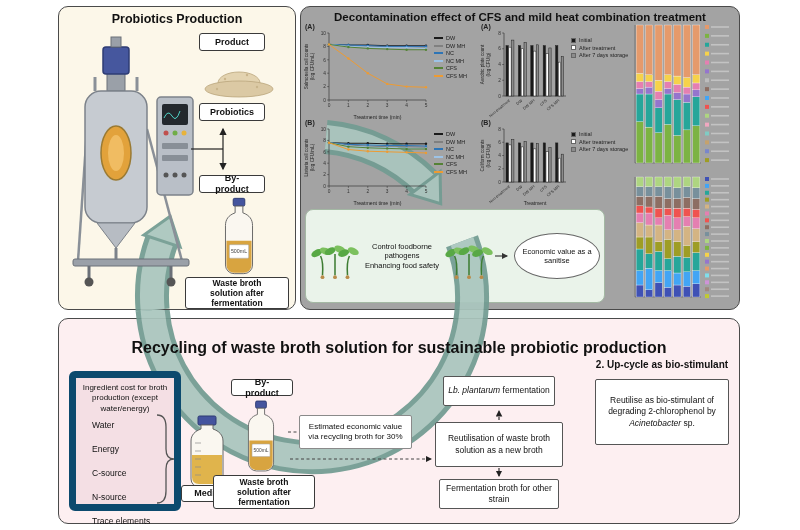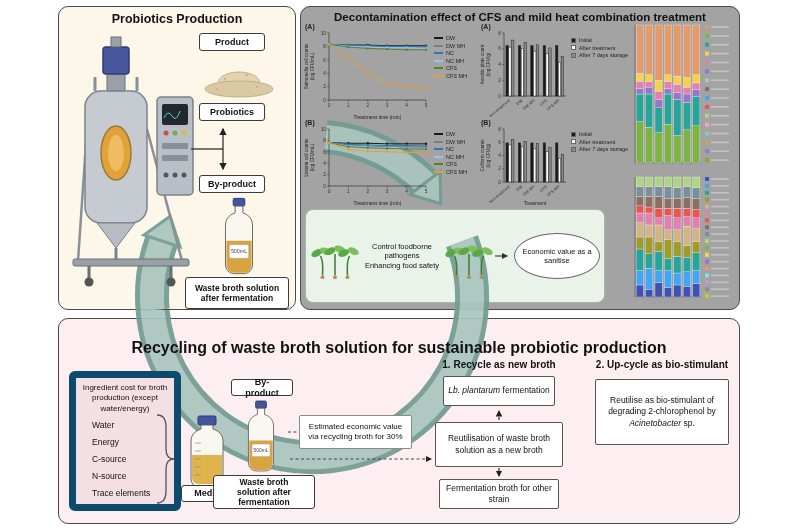--- a/index.html
+++ b/index.html
@@ -5,33 +5,33 @@
   *{margin:0;padding:0;box-sizing:border-box}
   html,body{width:800px;height:530px}
   body{position:relative;background:#fff;font-family:"Liberation Sans",sans-serif;overflow:hidden;color:#111}
   .panel{position:absolute;border:1.5px solid #4a4a4a;border-radius:10px}
   #panel-production{left:58px;top:6px;width:238px;height:304px;background:#fcf7e9}
   #panel-decon{left:300px;top:6px;width:440px;height:304px;background:#a3a3a3}
   #panel-recycle{left:58px;top:318px;width:682px;height:206px;background:#fdeff1}
   .panel-title{position:absolute;left:0;right:0;text-align:center;font-weight:bold;color:#111;z-index:2}
   #ring{position:absolute;left:0;top:0;z-index:1;pointer-events:none}
   .abs{position:absolute;z-index:2}
-  .tag{position:absolute;background:#fff;border:1.2px solid #3a3a3a;border-radius:3px;font-weight:bold;font-size:9px;display:flex;align-items:center;justify-content:center;text-align:center;line-height:1.2;z-index:2;padding:1px 8px}
+  .tag{position:absolute;background:#fff;border:1.2px solid #3a3a3a;border-radius:3px;font-weight:bold;font-size:9px;display:flex;align-items:center;justify-content:center;text-align:center;line-height:1.2;z-index:2;padding:1px 14px}
   .fbox{position:absolute;background:#fff;border:1px solid #555;border-radius:2px;font-size:8.5px;display:flex;align-items:center;justify-content:center;text-align:center;line-height:1.3;padding:2px 4px;z-index:2}
   .chart-label{position:absolute;font-size:7px;font-weight:bold;color:#222;z-index:2}
   .legend-col{position:absolute;display:flex;flex-direction:column;gap:1.5px;z-index:2}
   .lg-row{display:flex;align-items:center;gap:3px;font-size:5.5px;color:#222;white-space:nowrap}
   .lg-line{display:inline-block;width:9px;height:2px;flex:0 0 auto}
   .lg-sq{display:inline-block;width:5px;height:5px;border:0.5px solid #666;flex:0 0 auto}
   .green-box{position:absolute;left:4px;top:202px;width:300px;height:94px;background:#eaf3ea;border:1px solid #a3b8a3;border-radius:8px;display:flex;align-items:center;padding:2px 4px}
   .gb-texts{width:88px;display:flex;flex-direction:column;text-align:center;font-size:7.5px;line-height:1.25;position:relative;z-index:2}
   .oval{width:86px;height:46px;background:#fff;border:1.2px solid #666;border-radius:50%;display:flex;align-items:center;justify-content:center;text-align:center;font-size:7.5px;line-height:1.2;padding:4px;position:relative;z-index:2;flex:0 0 auto}
   .ing-box{position:absolute;left:10px;top:52px;width:112px;height:140px;background:#f4dfe4;border:7px solid #0c4a6e;border-radius:6px;padding:5px 4px;z-index:2}
   .ing-title{font-size:8px;text-align:center;line-height:1.3}
-  .ing-items{margin-top:6px;display:flex;flex-direction:column;gap:7px;padding-left:12px}
+  .ing-items{margin-top:6px;display:flex;flex-direction:column;gap:14px;padding-left:12px}
   .ing-item{font-size:8.5px}
   .flow-heading{position:absolute;font-weight:bold;font-size:10px;text-align:center;z-index:2}
   i{font-style:italic}
 </style>
 </head>
 <body>
 
 <svg id="ring" width="800" height="530" viewBox="0 0 800 530">
   <defs>
     <clipPath id="ringclip" clipPathUnits="userSpaceOnUse">
@@ -729,21 +729,20 @@
         <marker id="ahr" markerWidth="7" markerHeight="7" refX="5" refY="3" orient="auto">
           <path d="M0 0 L6 3 L0 6 Z" fill="#222"></path>
         </marker>
       </defs>
     <line x1="229" y1="113" x2="239" y2="113" stroke="#444" stroke-width="1" stroke-dasharray="3 2.5"></line>
     <line x1="231" y1="140" x2="372" y2="140" stroke="#444" stroke-width="1" stroke-dasharray="3 2.5" marker-end="url(#ahr)"></line>
     <line x1="440" y1="101" x2="440" y2="92" stroke="#222" stroke-width="1.1" stroke-dasharray="3 2.5" marker-end="url(#ahr)"></line>
     <line x1="440" y1="149" x2="440" y2="157" stroke="#222" stroke-width="1.1" stroke-dasharray="3 2.5" marker-end="url(#ahr)"></line>
   </svg>
 
-  <div class="flow-heading" style="left:360px;top:40px;width:160px">1. Recycle as new broth</div>
   <div class="fbox" style="left:376px;top:103px;width:128px;height:45px">Reutilisation of waste broth solution as a new broth</div>
   <div class="fbox" style="left:384px;top:57px;width:112px;height:30px">
     <span><i>Lb. plantarum</i> <span>fermentation</span></span>
   </div>
   <div class="fbox" style="left:380px;top:160px;width:120px;height:30px">Fermentation broth for other strain</div>
 
   <div class="flow-heading" style="left:525px;top:40px;width:156px">2. Up-cycle as bio-stimulant</div>
   <div class="fbox" style="left:536px;top:60px;width:134px;height:66px">
     <span><span>Reutilise as bio-stimulant of degrading 2-chlorophenol by</span> <i>Acinetobacter</i> <span>sp.</span></span>
   </div>

